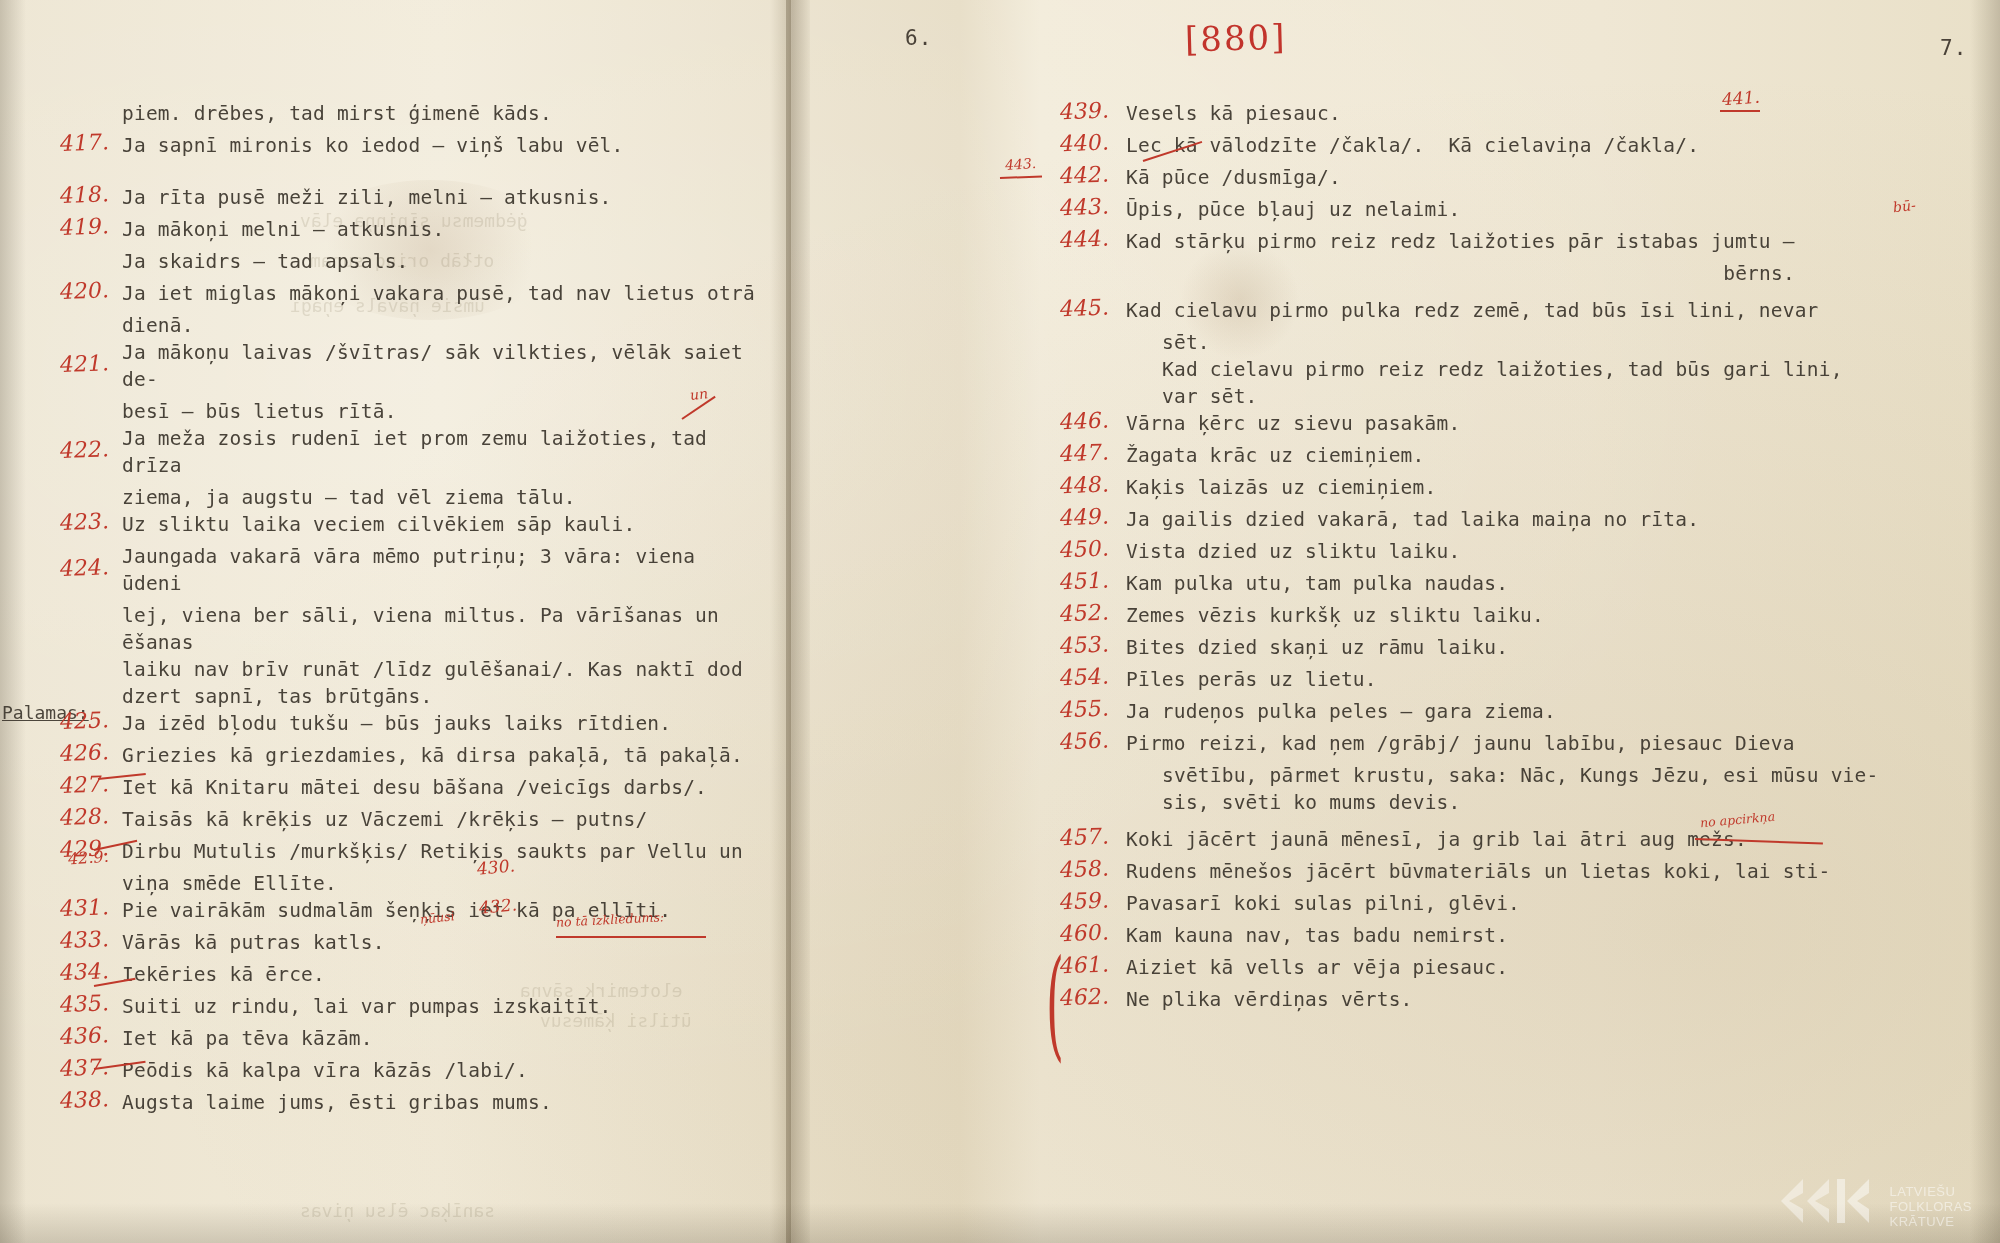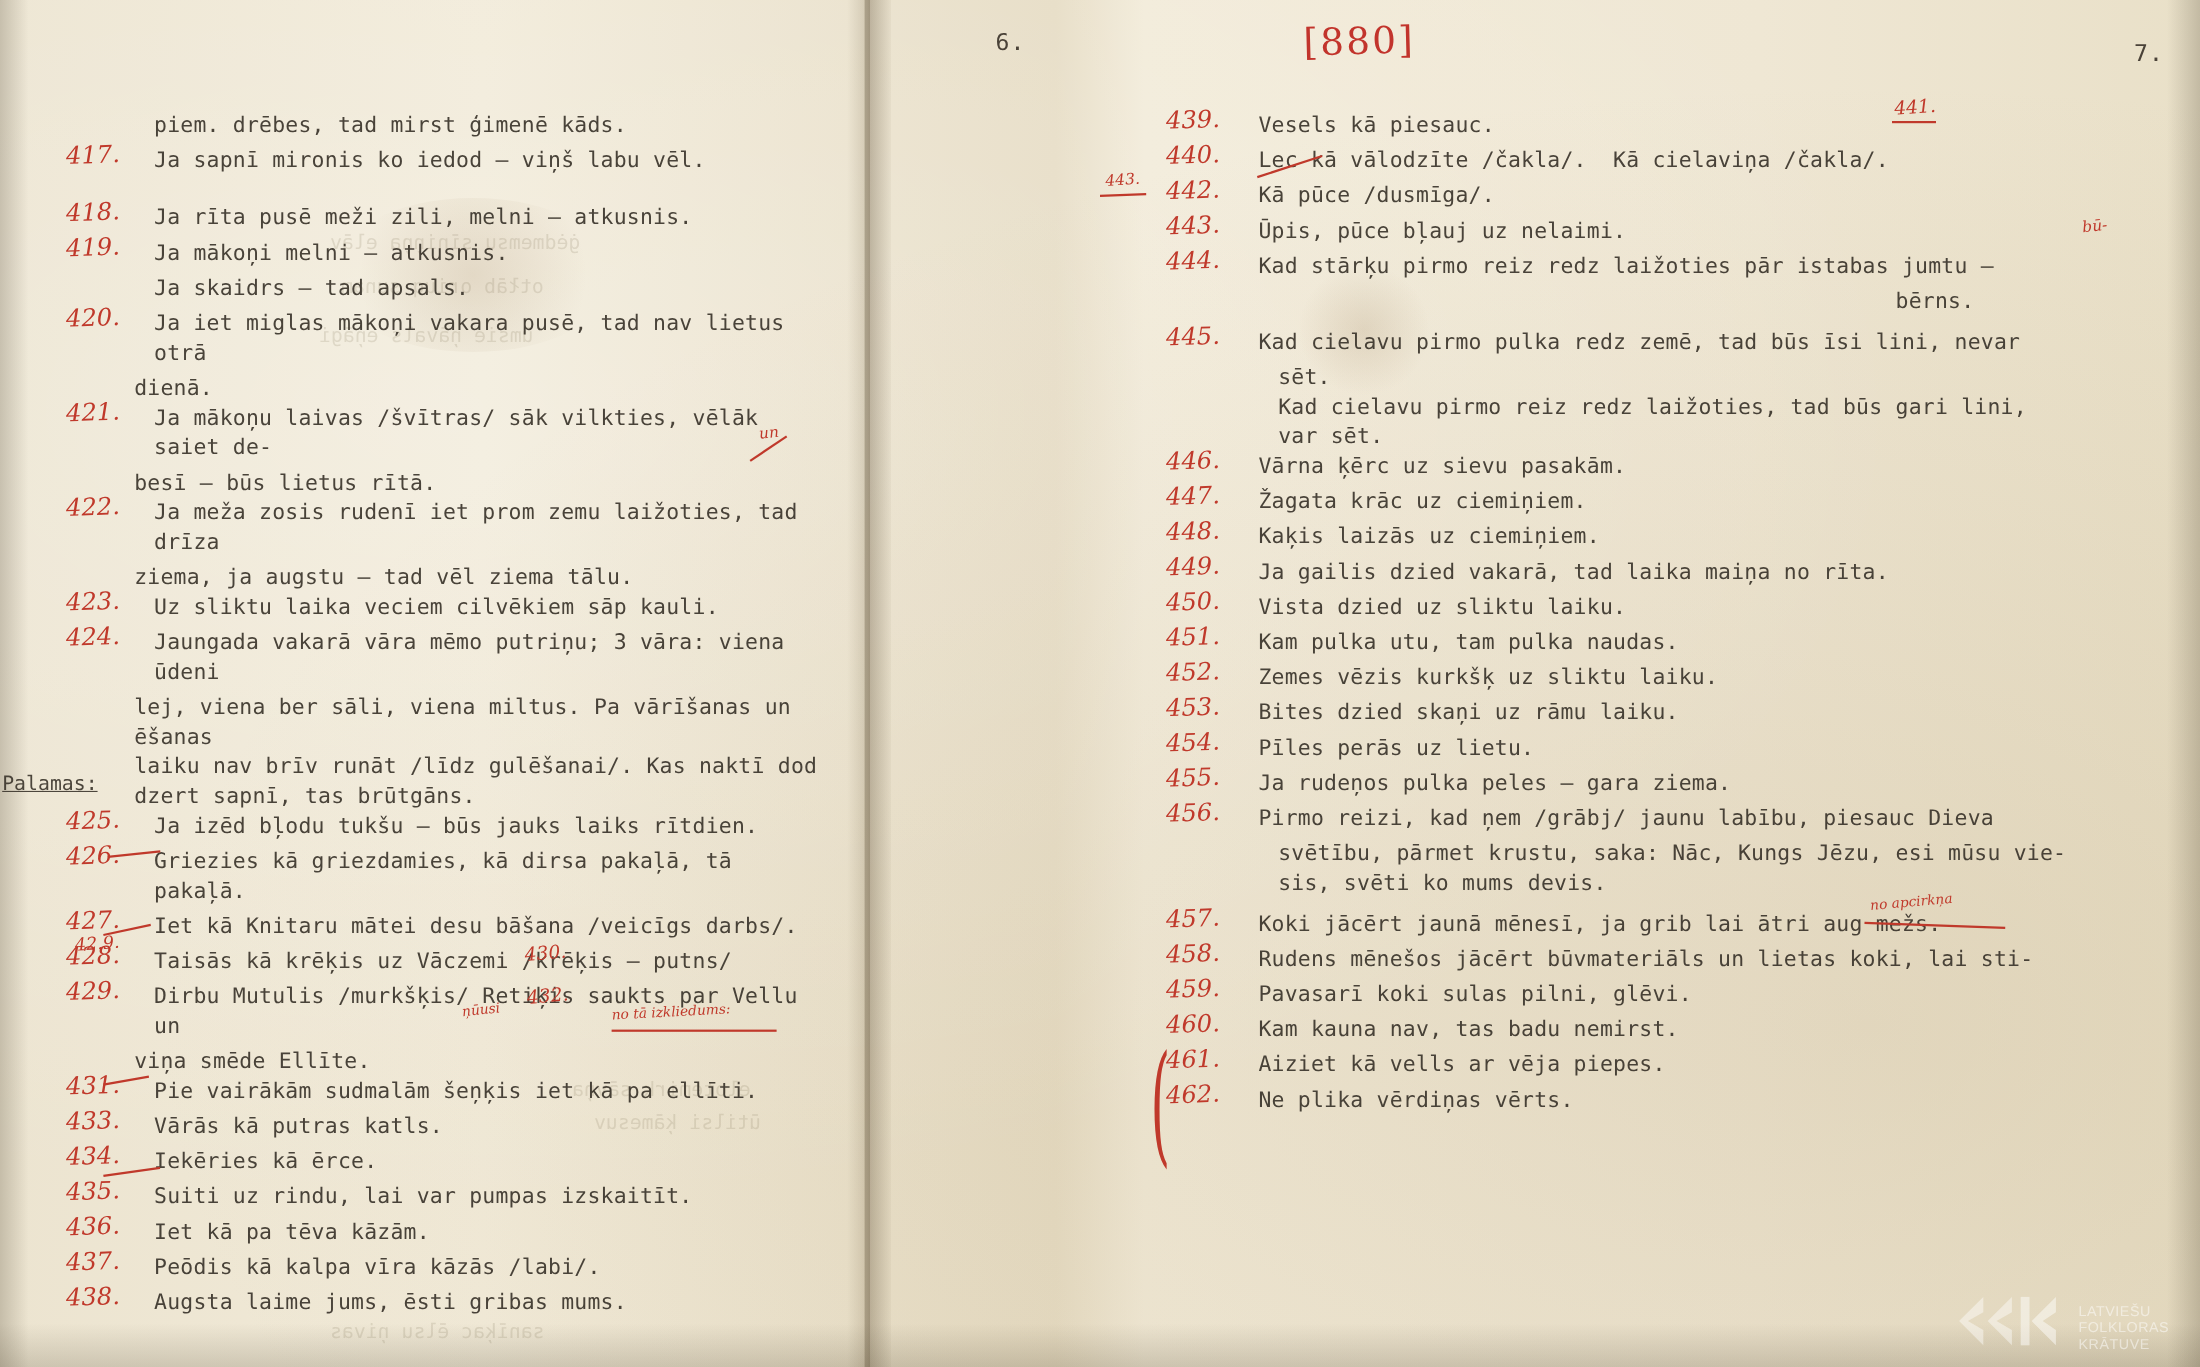--- a/index.html
+++ b/index.html
@@ -85,24 +85,23 @@
   .col {
     position: absolute;
     font-family: "DejaVu Sans Mono", monospace;
   }
   .col-left  { left: 60px;  top: 100px; width: 700px; }
   .col-right { left: 1060px; top: 100px; width: 880px; }
 
   .line {
     position: relative;
     display: flex;
-    align-items: flex-start;
+    align-items: center;
     min-height: 22px;
     margin-bottom: 5px;
-    gap: 18px;
   }
   .num {
     flex: 0 0 auto;
     width: 62px;
     color: #c0392b;
     font-family: "DejaVu Serif", serif;
     font-size: 22px;
     font-style: italic;
     transform: translateY(-3px) rotate(-2deg);
     white-space: nowrap;
@@ -459,21 +458,21 @@
     <div class="line">
       <div class="num">459.</div>
       <div class="txt">Pavasarī koki sulas pilni, glēvi.</div>
     </div>
     <div class="line">
       <div class="num">460.</div>
       <div class="txt">Kam kauna nav, tas badu nemirst.</div>
     </div>
     <div class="line">
       <div class="num">461.</div>
-      <div class="txt">Aiziet kā vells ar vēja piepes.</div>
+      <div class="txt">Aiziet kā vells ar vēja piesauc.</div>
     </div>
     <div class="line">
       <div class="num">462.</div>
       <div class="txt">Ne plika vērdiņas vērts.</div>
     </div>
   </div>
 
   <div class="hand" style="left:1722px; top:88px; transform:rotate(-4deg);">441.</div>
   <div class="strike-red" style="left:1720px; top:110px; width:40px;"></div>
 

